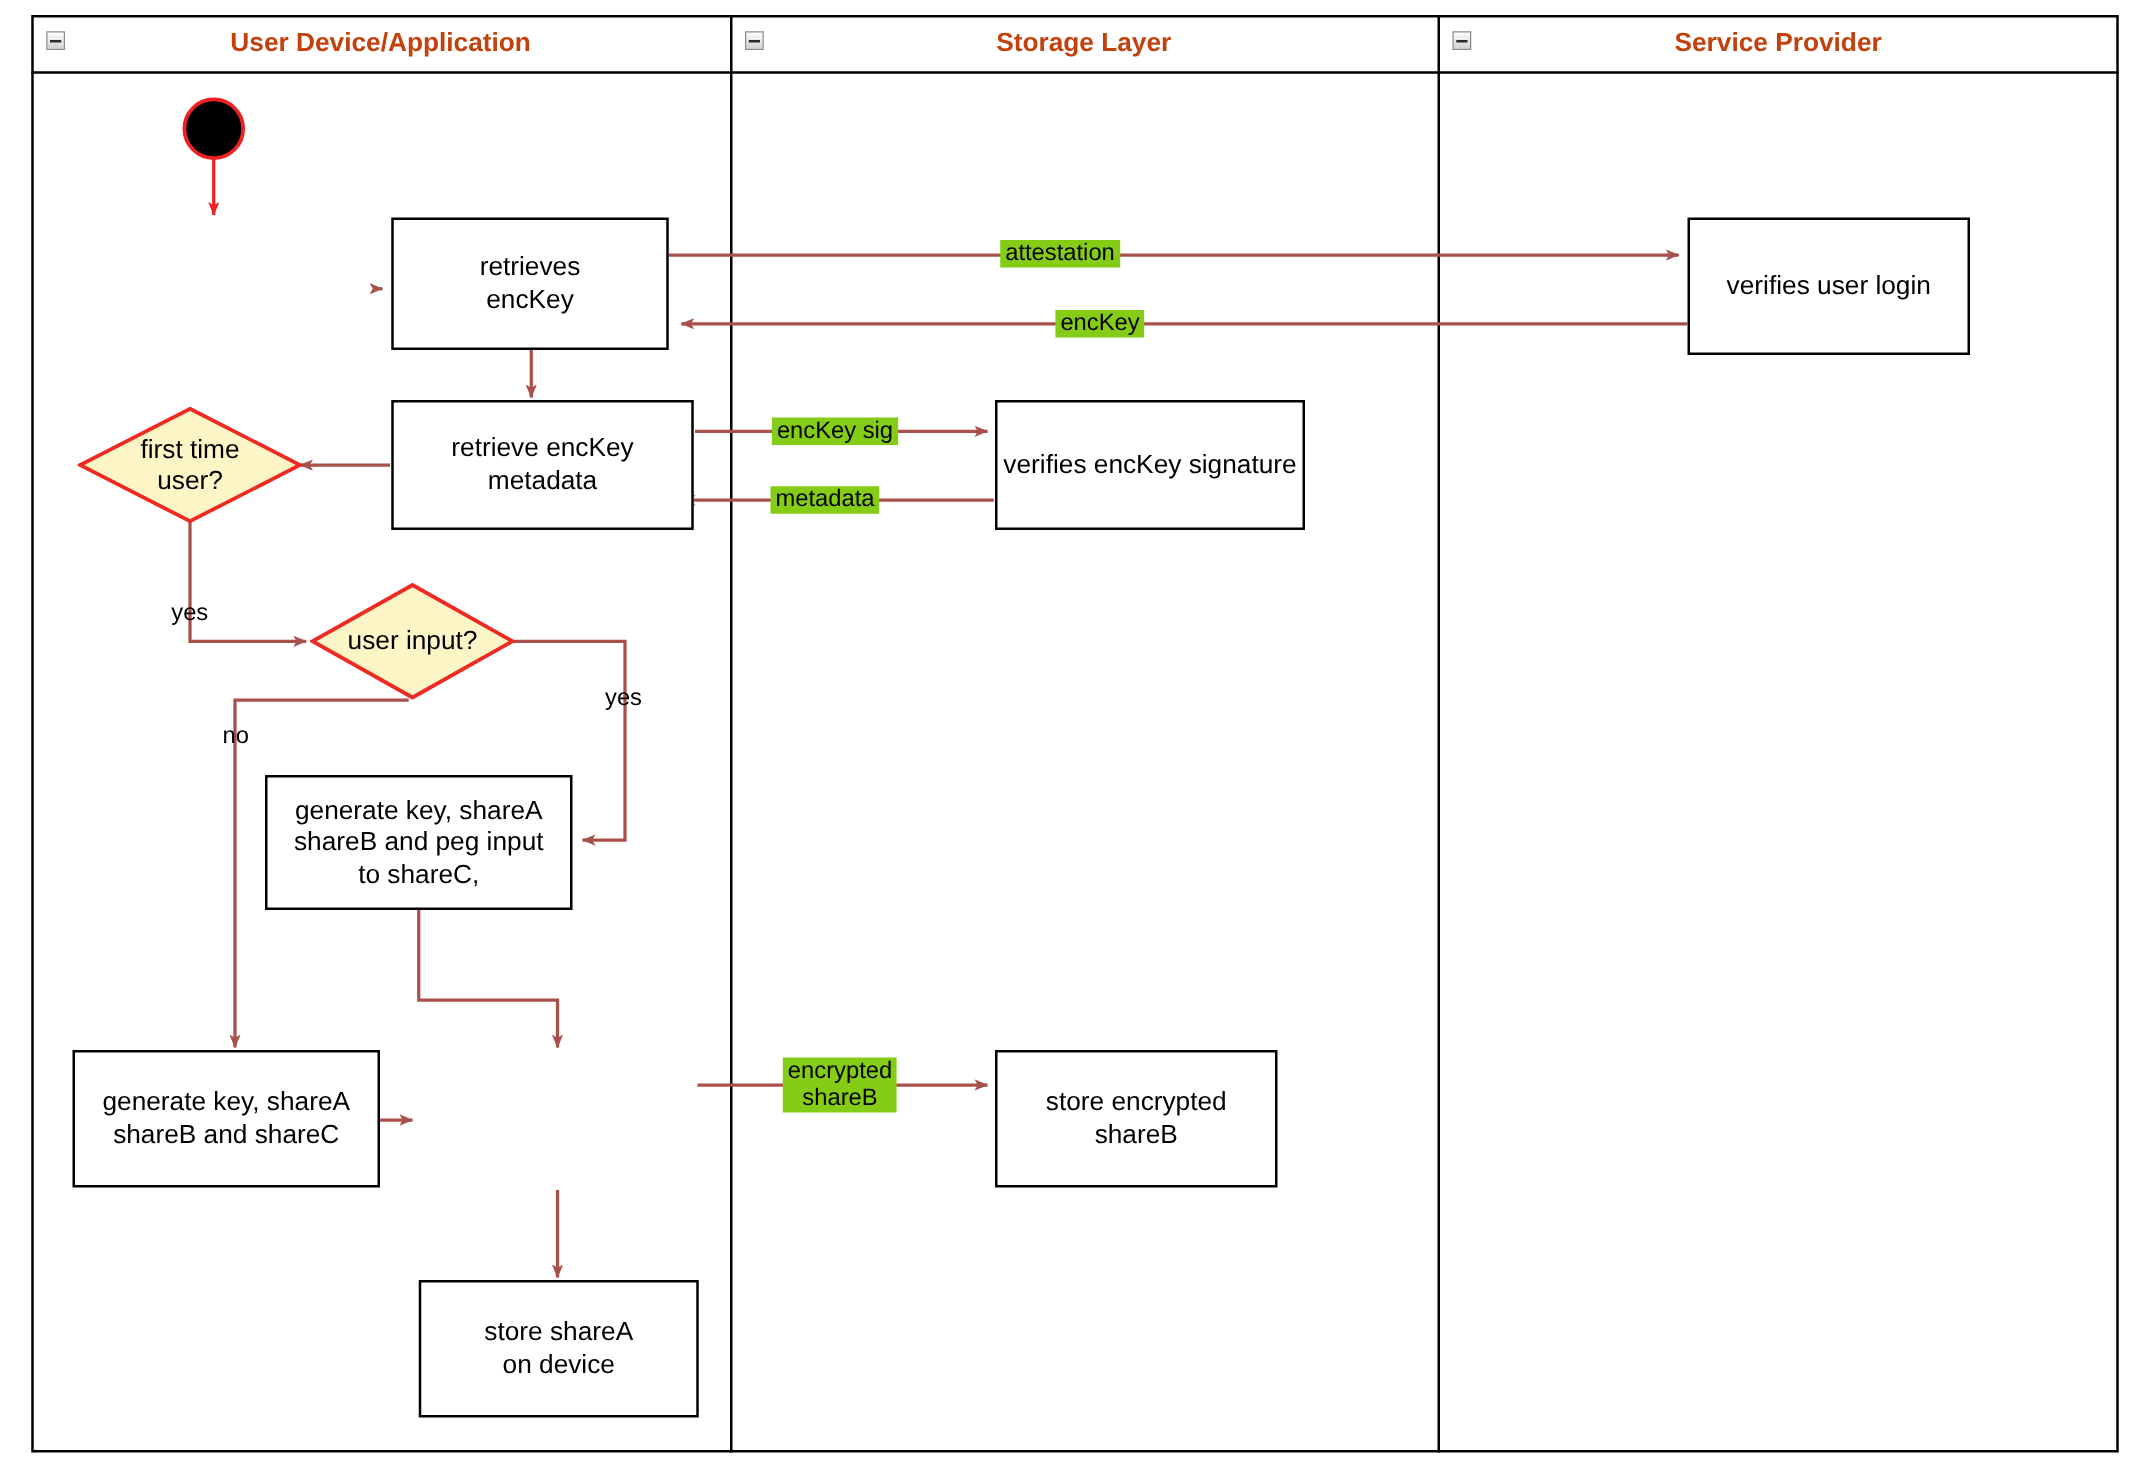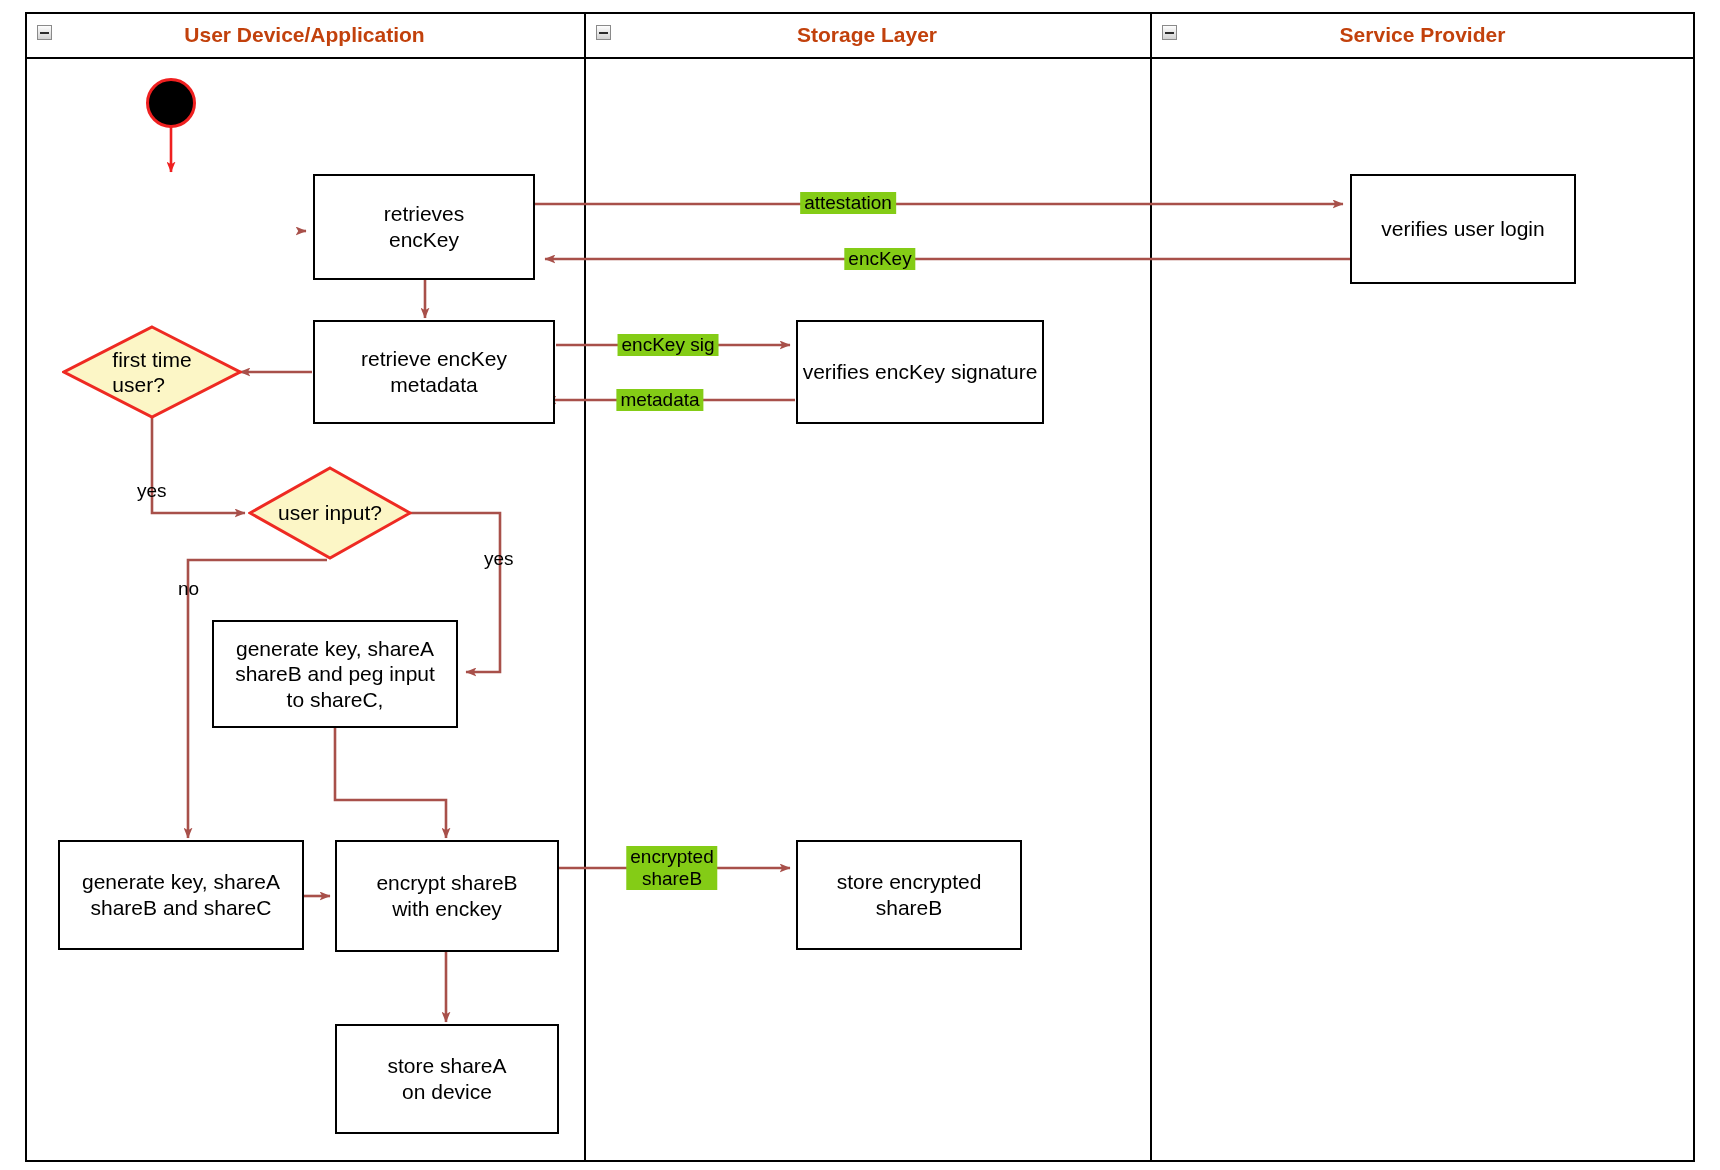--- a/index.html
+++ b/index.html
@@ -104,21 +104,21 @@
     position: absolute;
   }
   .decision svg { display: block; }
   .decision .dlabel {
     position: absolute;
     left: 0; top: 0;
     width: 100%; height: 100%;
     display: flex;
     align-items: center;
     justify-content: center;
-    text-align: left;
+    text-align: center;
     font-size: 21px;
     line-height: 1.2;
     color: #000000;
     white-space: pre-line;
     font-family: "Liberation Sans", sans-serif;
   }
 
   
   #edges {
     position: absolute;
@@ -247,24 +247,20 @@
     <span class="label">generate key, shareA
 shareB and peg input
 to shareC,</span>
   </div>
 
   <div class="node process" style="left:58px; top:840px; width:246px; height:110px;">
     <span class="label">generate key, shareA
 shareB and shareC</span>
   </div>
 
-  <div class="node process" style="left:335px; top:840px; width:224px; height:112px;">
-    <span class="label">encrypt shareB
-with enckey</span>
-  </div>
 
   <div class="node process" style="left:796px; top:840px; width:226px; height:110px;">
     <span class="label">store encrypted
 shareB</span>
   </div>
 
   <div class="node process" style="left:335px; top:1024px; width:224px; height:110px;">
     <span class="label">store shareA
 on device</span>
   </div>

